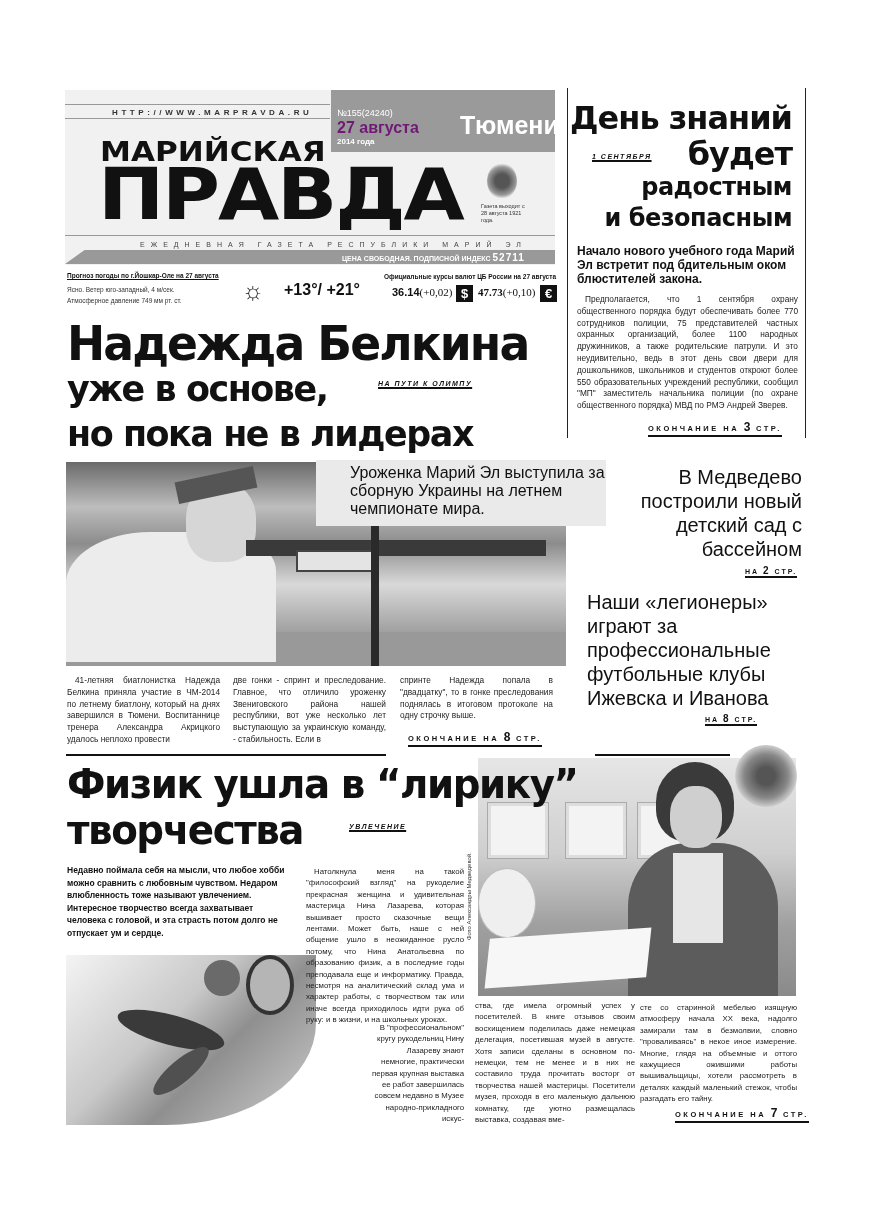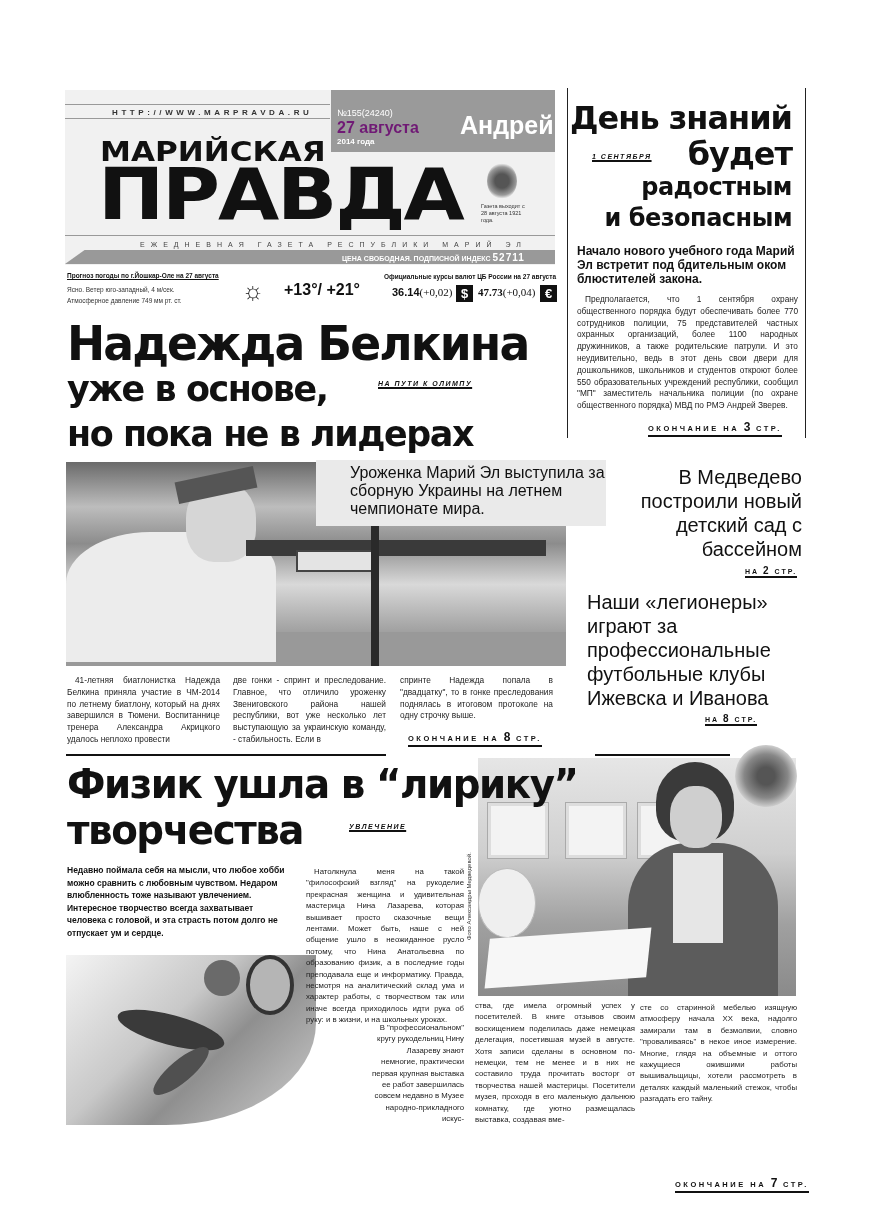--- a/index.html
+++ b/index.html
@@ -103,34 +103,34 @@
   .photo3 .coin { position: absolute; left: 138px; top: 5px; width: 36px; height: 36px; border-radius: 50%; background: #6a6a6a; }
   .photo3 .oval { position: absolute; left: 180px; top: 0; width: 48px; height: 60px; border-radius: 50%; background: #b5b5b5; border: 4px solid #333; }
   .photo3 .wing { position: absolute; left: 50px; top: 60px; width: 110px; height: 30px; border-radius: 50%; background: #3a3a3a; transform: rotate(15deg); }
   .photo3 .wing2 { position: absolute; left: 80px; top: 105px; width: 70px; height: 22px; border-radius: 50%; background: #505050; transform: rotate(-40deg); }
 
   .col-b { font-size: 7.8px; line-height: 11.4px; text-align: justify; color: #222; }
   .fz-c1 { left: 306px; top: 866px; width: 158px; text-indent: 8px; }
   .fz-c1b { left: 372px; top: 1022px; width: 92px; text-align: right; }
   .fz-c2 { left: 475px; top: 1000px; width: 160px; }
   .fz-c3 { left: 640px; top: 1002px; width: 157px; }
-  .fz-cont { left: 675px; top: 1176px; }
+  .fz-cont { left: 675px; top: 1106px; }
 </style>
 </head>
 <body>
 
 <div class="abs mast"></div>
 <div class="abs url-line1"></div>
 <div class="abs url-line2"></div>
 <div class="abs url">HTTP://WWW.MARPRAVDA.RU</div>
 <div class="abs datebox"></div>
 <div class="abs issue">№155(24240)</div>
 <div class="abs date">27 августа</div>
 <div class="abs year">2014 года</div>
-<div class="abs day">Андрей</div>
+<div class="abs day">Тюмени</div>
 <div class="abs title1">МАРИЙСКАЯ</div>
 <div class="abs title2">ПРАВДА</div>
 <div class="abs emblem"></div>
 <div class="abs since">Газета выходит с 28 августа 1921 года.</div>
 <div class="abs tag-line"></div>
 <div class="abs tagline">ЕЖЕДНЕВНАЯ ГАЗЕТА РЕСПУБЛИКИ МАРИЙ ЭЛ</div>
 <div class="abs price-bar"></div>
 <div class="abs price">
   <span>ЦЕНА СВОБОДНАЯ. ПОДПИСНОЙ ИНДЕКС</span>
   <b>52711</b>
@@ -142,21 +142,21 @@
   <div>Атмосферное давление 749 мм рт. ст.</div>
 </div>
 <div class="abs sun">☼</div>
 <div class="abs temp">+13°/ +21°</div>
 <div class="abs fx-head">Официальные курсы валют ЦБ России на 27 августа</div>
 <div class="abs fx" style="left:392px;">
   <span style="font-family:'Liberation Sans',sans-serif;font-weight:bold;">36.14</span><span>(+0,02)</span>
 </div>
 <div class="abs fx-icon" style="left:456px;">$</div>
 <div class="abs fx" style="left:478px;">
-  <span style="font-family:Liberation Serif, serif;font-weight:bold;">47.73</span><span>(+0,04)</span>
+  <span style="font-family:Liberation Serif, serif;font-weight:bold;">47.73</span><span>(+0,10)</span>
 </div>
 <div class="abs fx-icon" style="left:540px;">€</div>
 
 <div class="abs vline1"></div>
 <div class="abs vline2"></div>
 <div class="abs dz-h">
   <div class="dz-h1">День знаний</div>
   <div class="dz-h2">будет</div>
   <div class="dz-h3">радостным</div>
   <div class="dz-h3">и безопасным</div>

